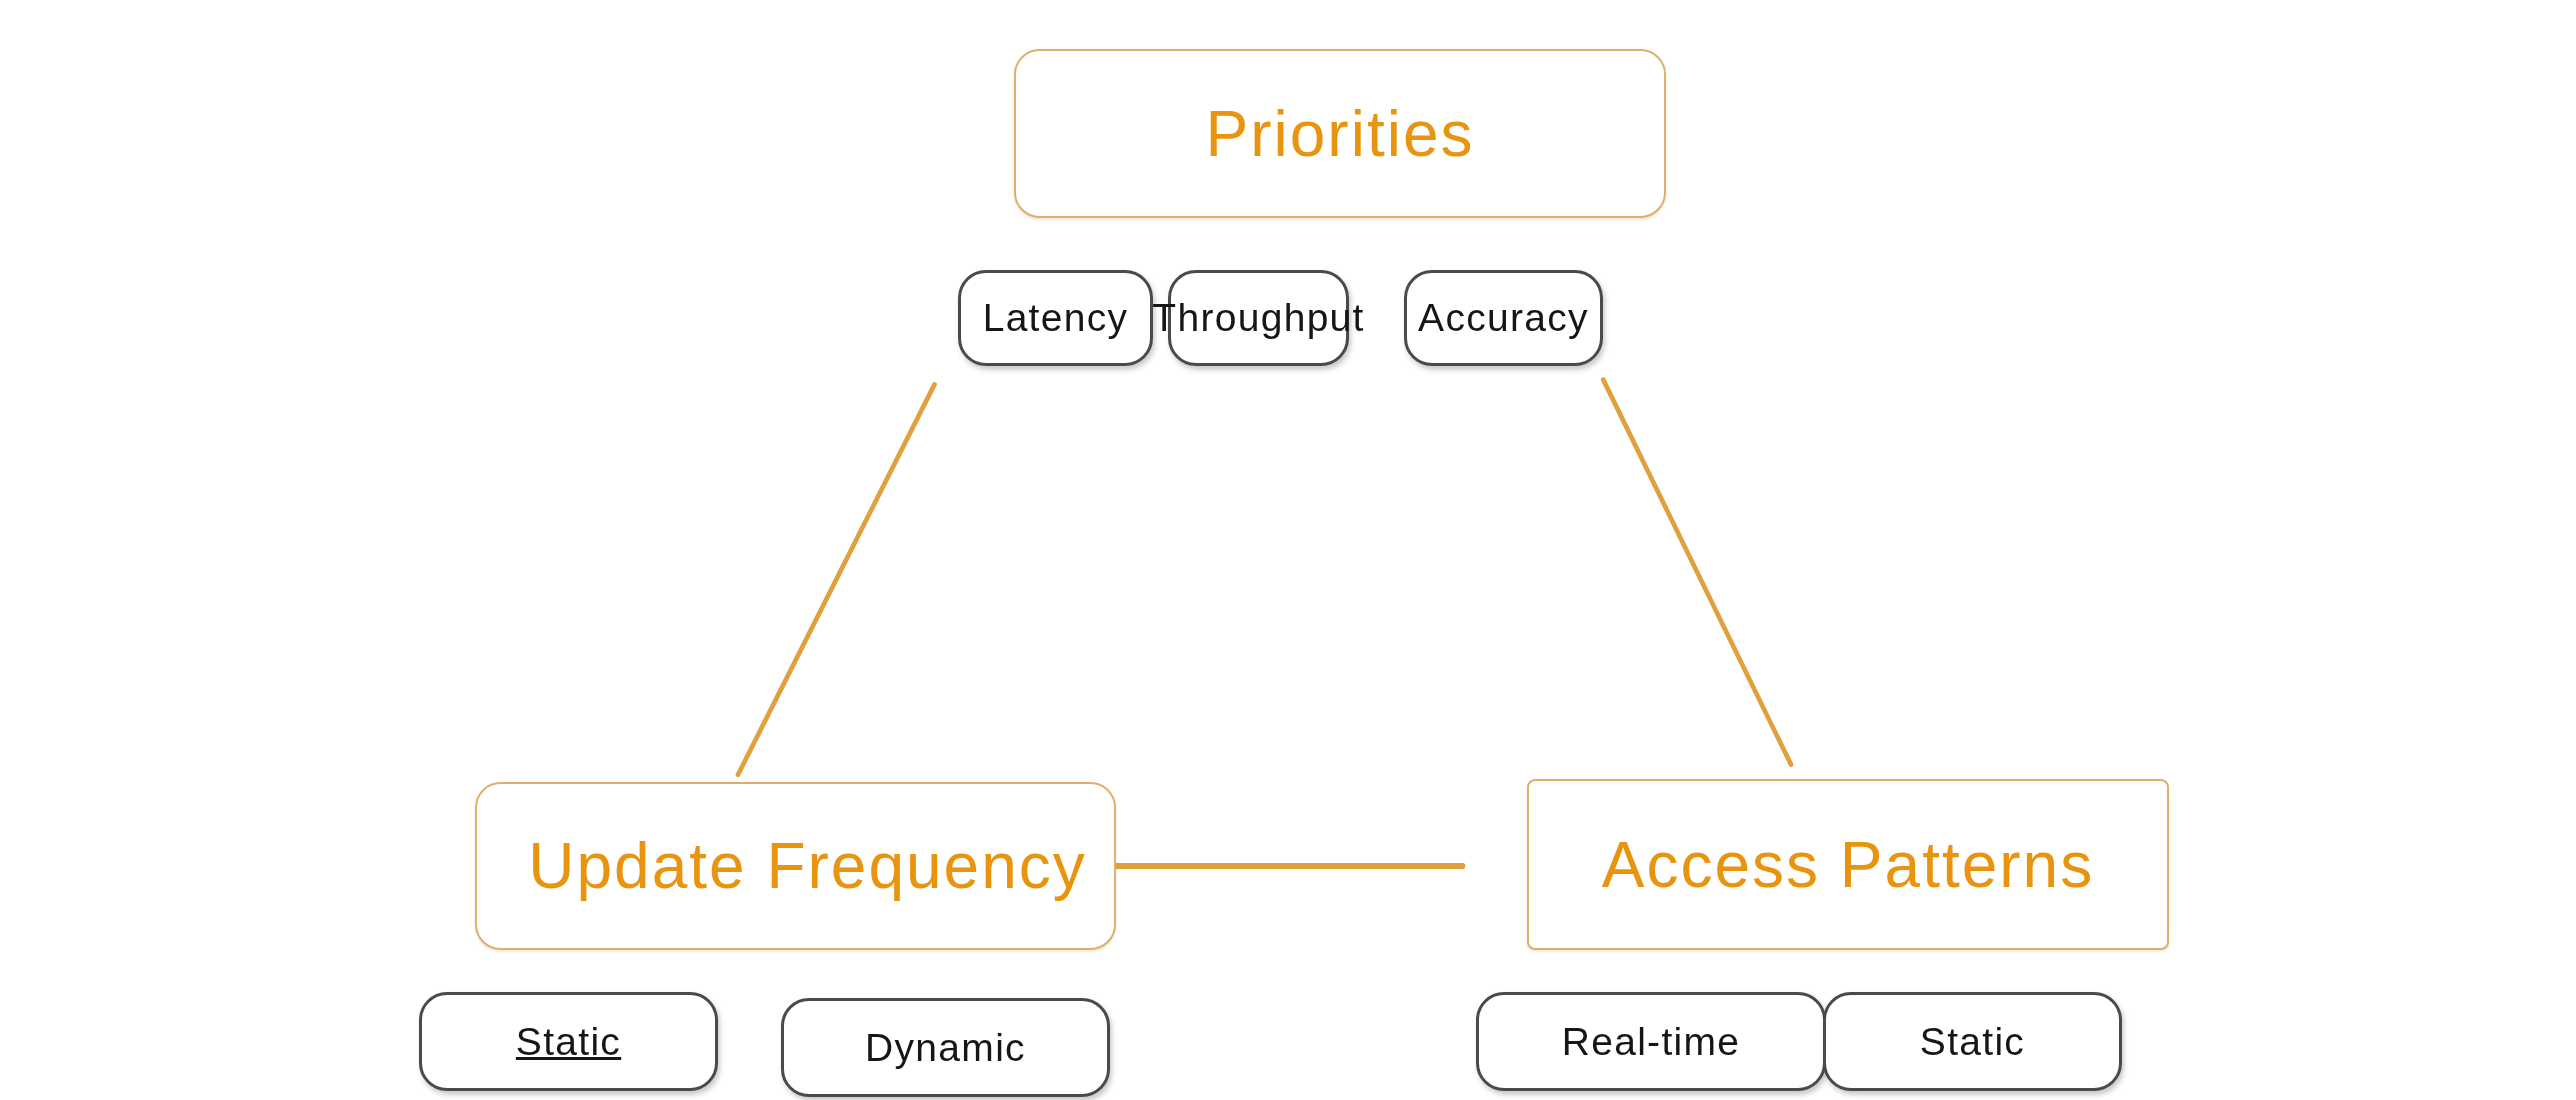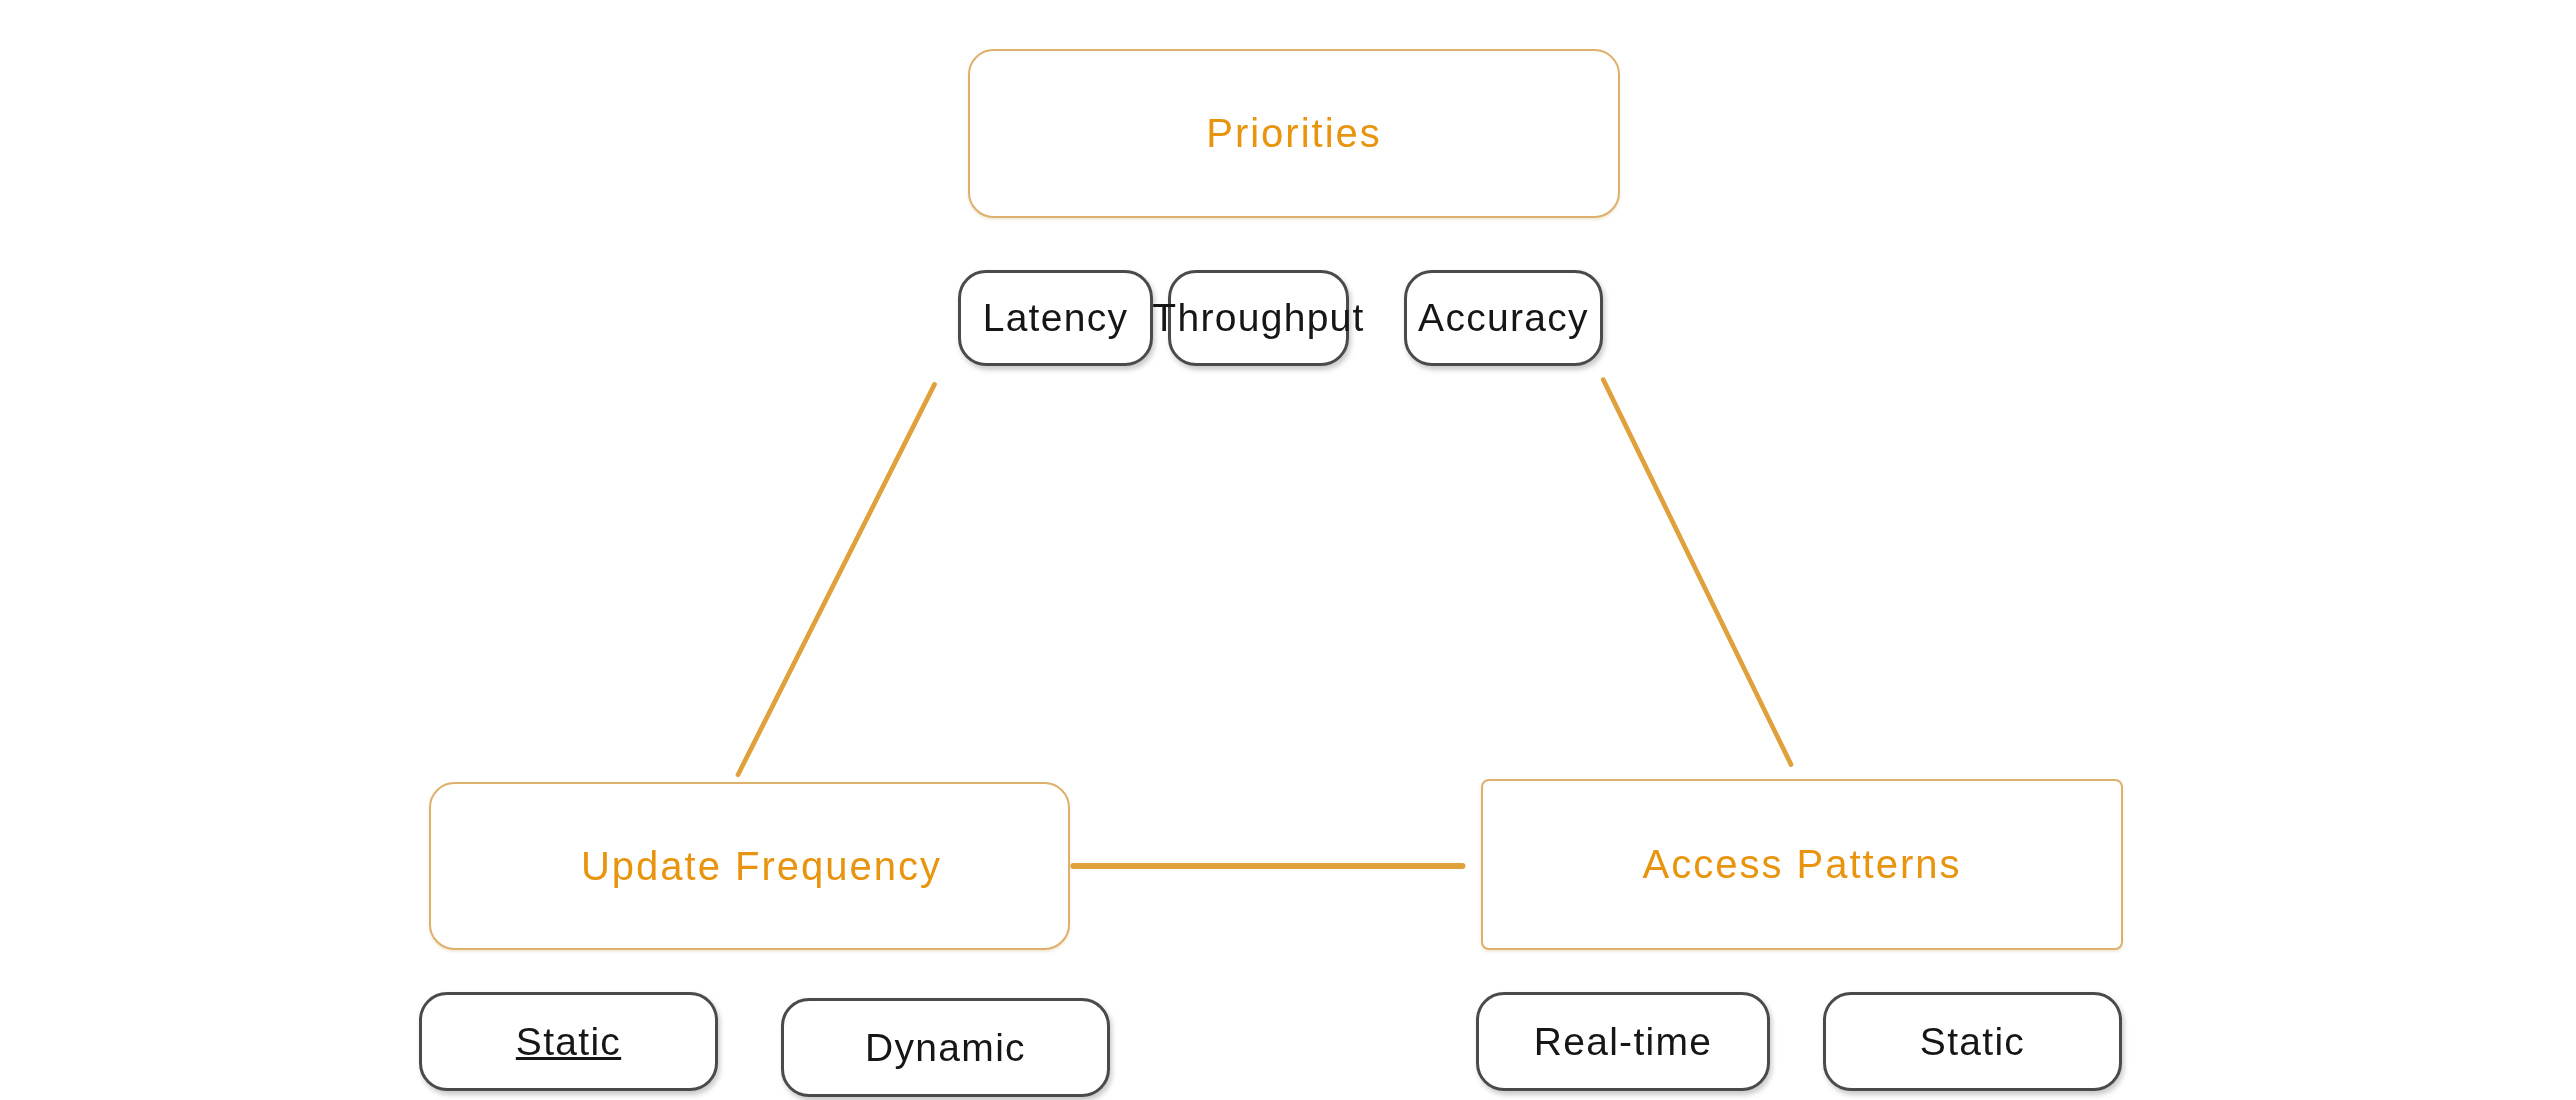--- a/index.html
+++ b/index.html
@@ -28,42 +28,43 @@
     align-items:center;
     justify-content:center;
     background:var(--background);
     box-sizing:border-box;
     white-space:nowrap;
   }
   .accent{
     border:2px solid var(--accent-border);
     border-radius:25.5px;
     color:var(--accent-text);
-    font-size:40px;
+    font-size:64px;
     letter-spacing:2px;
     box-shadow:0 2px 2.7px rgba(190,150,80,0.22);
+    margin-left:46px;
   }
   .plain{
     border:3.4px solid var(--node-border);
     border-radius:28px;
     color:var(--node-text);
     font-size:39px;
     letter-spacing:1.3px;
     box-shadow:2px 3.4px 5.4px rgba(70,70,70,0.28);
   }
   
   .n-priorities       {left:968px; top:49px;   width:652px; height:169px;}
   .n-latency          {left:958px; top:270px;  width:195px; height:96px;}
   .n-throughput       {left:1168px; top:270px;  width:181px; height:96px;}
   .n-accuracy         {left:1404px; top:270px;  width:199px; height:96px;justify-content:center;}
   .n-update-frequency {left:429px;  top:782px; width:641px; height:168px;padding-left:24px;}
   .n-access-patterns  {left:1481px; top:779px; width:642px; height:171px;border-radius:8px;}
   .n-static           {left:419px;  top:992px; width:299px; height:99px;text-decoration:underline;}
   .n-dynamic          {left:781px; top:992px; width:329px; height:99px;margin-top:6px;}
-  .n-real-time        {left:1476px; top:992px; width:294px; height:99px;}
+  .n-real-time        {left:1476px; top:992px; width:350px; height:99px;}
   .n-batch            {left:1823px; top:992px; width:299px; height:99px;}
 </style>
 </head>
 <body>
 
 <div class="canvas">
 
   <svg class="connectors" viewBox="0 0 3840 1640" xmlns="http://www.w3.org/2000/svg">
     <line class="connector-line" x1="1393" y1="573" x2="1100" y2="1155"></line>
     <line class="connector-line" x1="2390" y1="566" x2="2670" y2="1140"></line>

